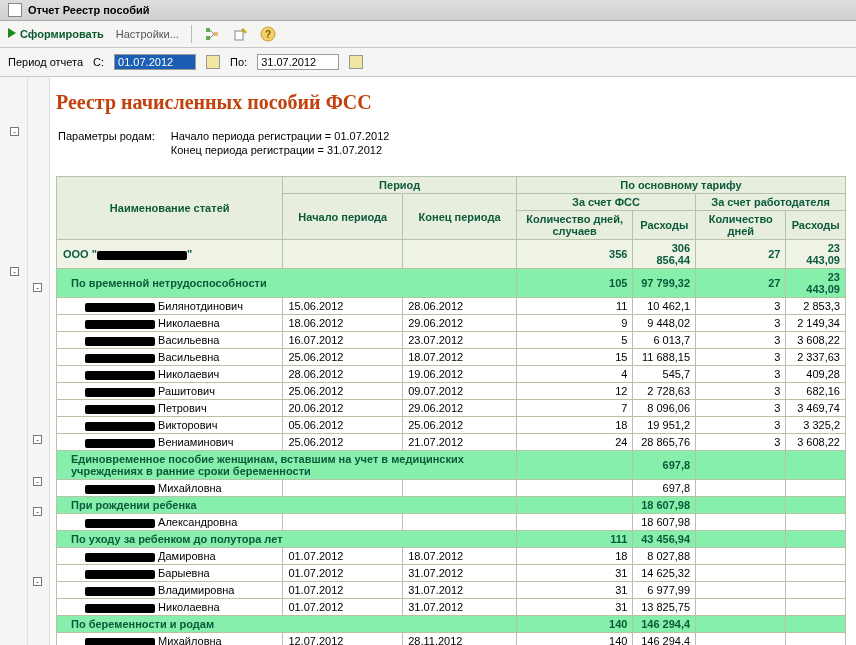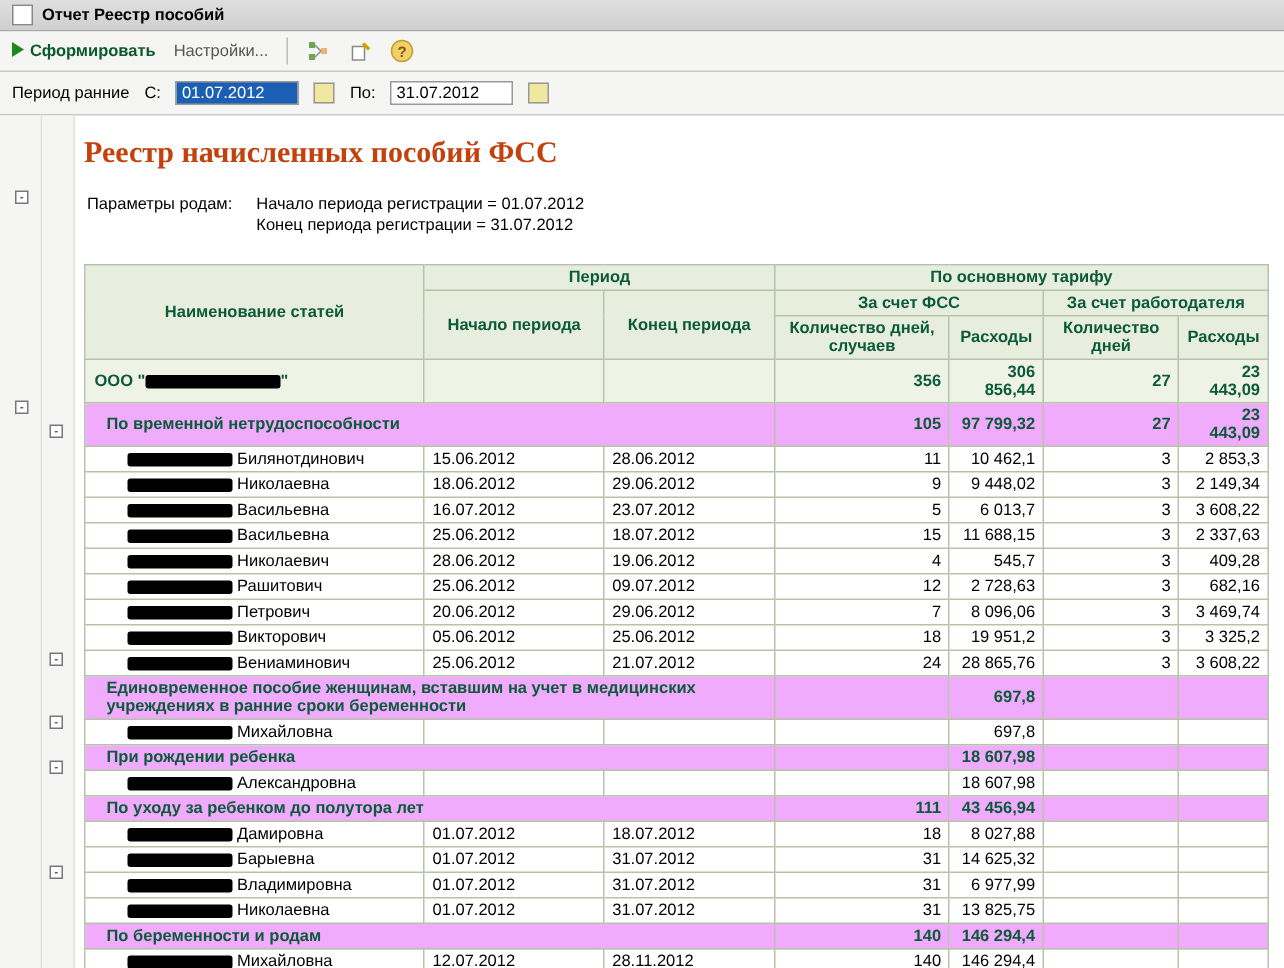--- a/index.html
+++ b/index.html
@@ -22,21 +22,21 @@
 .gutter2 { width: 22px; min-width: 22px; background: #f5f5f3; border-right: 1px solid #e0e0e0; position: relative; }
 .gutter2 .collapse { position: absolute; left: 5px; width: 9px; height: 9px; border: 1px solid #777; font-size: 8px; line-height: 7px; text-align: center; background: #fff; cursor: pointer; }
 .report { flex: 1; padding: 14px 10px 10px 6px; overflow: auto; }
 .report h1 { color: #c2410c; font-size: 20px; font-weight: bold; font-family: Verdana, Tahoma; margin-bottom: 14px; }
 .params { font-size: 11px; margin-bottom: 18px; }
 .params td { padding: 0 14px 0 0; }
 table.grid { border-collapse: collapse; width: 100%; }
 table.grid th, table.grid td { border: 1px solid #b5c4a8; padding: 2px 5px; font-size: 11px; }
 table.grid th { background: #e8eedd; color: #0b5a3a; font-weight: bold; text-align: center; }
 table.grid .group-row td { background: #eef3e6; font-weight: bold; color: #0b5a3a; }
-table.grid .sub-row td { background: #f0abfc; font-weight: bold; color: #0b5a3a; }
+table.grid .sub-row td { background: #86efac; font-weight: bold; color: #0b5a3a; }
 table.grid td.num { text-align: right; }
 table.grid td.name { padding-left: 28px; }
 table.grid .sub-row td.name { padding-left: 14px; }
 table.grid .group-row td.name { padding-left: 6px; }
 .redact { display: inline-block; height: 9px; background: #000; vertical-align: middle; border-radius: 2px; }
 svg.mini { width: 16px; height: 16px; }
 </style>
 </head>
 <body>
 
@@ -70,21 +70,21 @@
   </span>
   <span class="icon">
     <svg class="mini" viewBox="0 0 16 16">
         <circle cx="8" cy="8" r="7" fill="#f4d06a" stroke="#c0a030"></circle>
         <text x="8" y="12" text-anchor="middle" font-size="10" font-weight="bold" fill="#7a5a00">?</text>
       </svg>
   </span>
 </div>
 
 <div class="period-bar">
-  <span>Период ранние</span>
+  <span>Период отчета</span>
   <span>С:</span>
   <input class="sel" value="01.07.2012" style="">
   <span class="cal-btn"></span>
   <span>По:</span>
   <input value="31.07.2012" style="">
   <span class="cal-btn"></span>
 </div>
 
 <div class="main-wrap">
   <div class="gutter">

